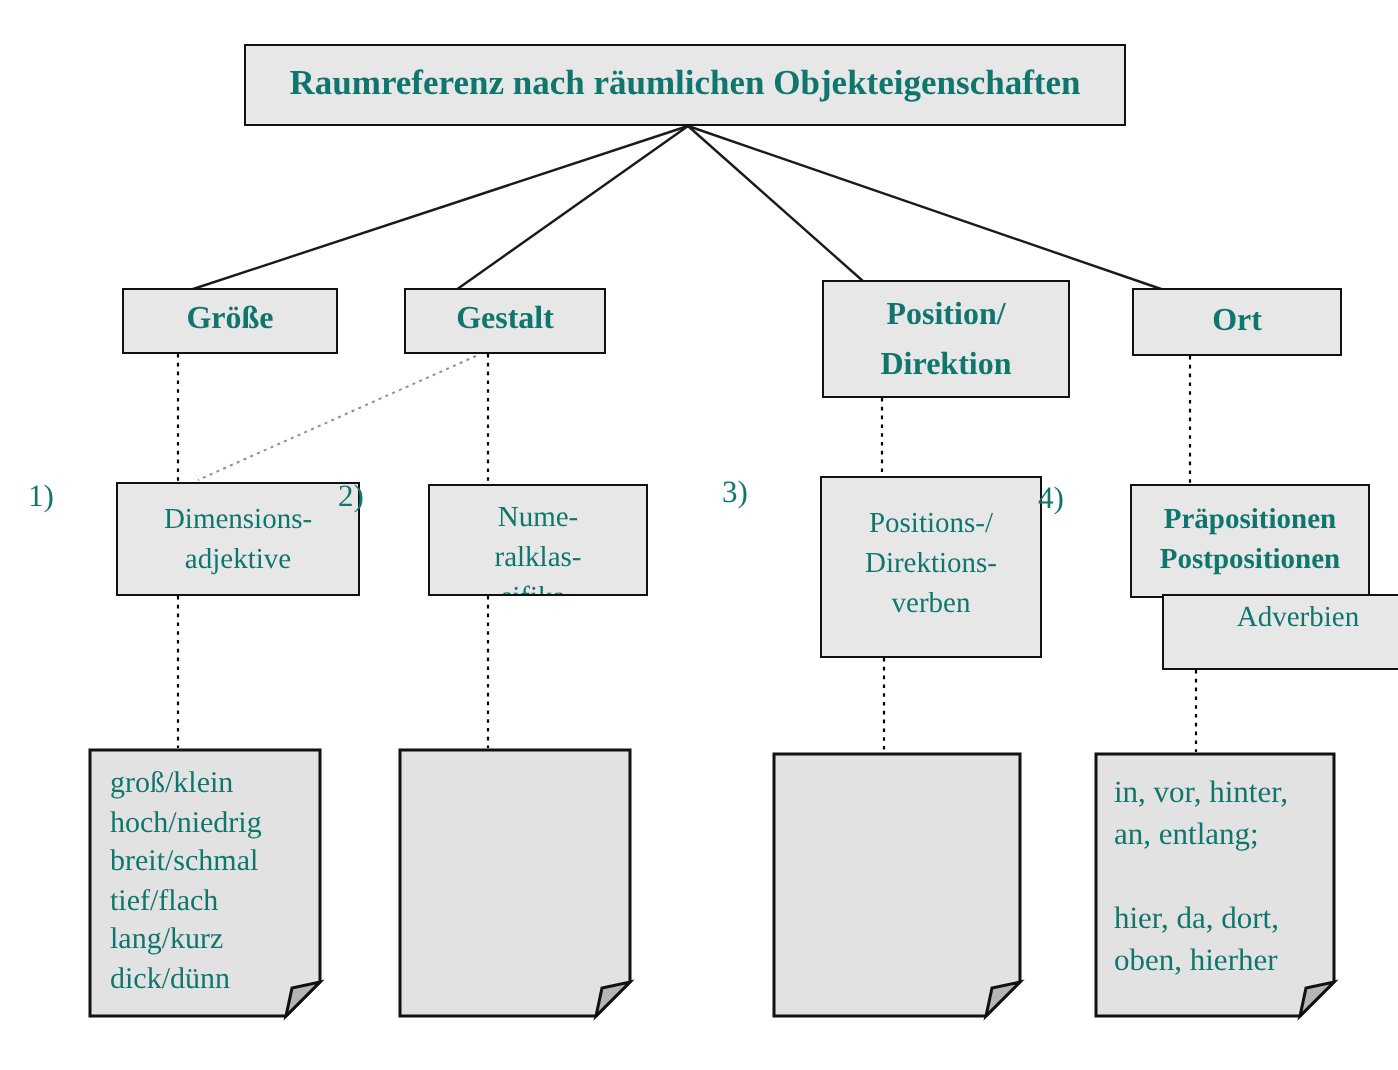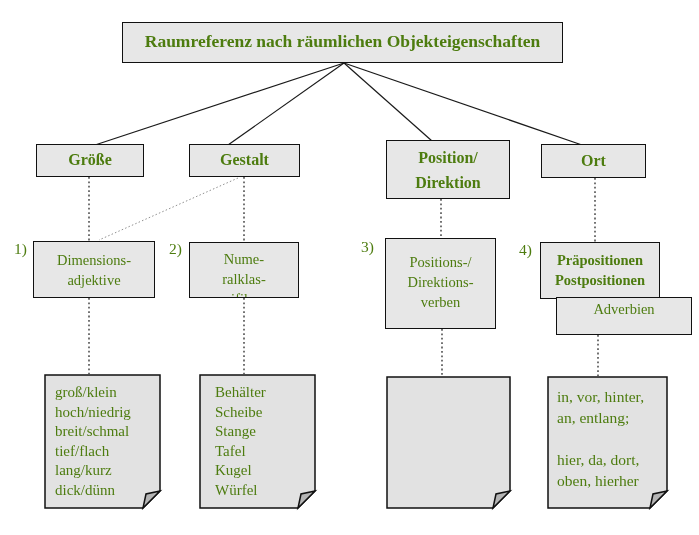--- a/index.html
+++ b/index.html
@@ -1,32 +1,32 @@
 <!DOCTYPE html>
 <html><head>
 <meta charset="utf-8">
 <style>
   html,body{margin:0;padding:0;background:#fff;}
   .canvas{
     position:relative;width:699px;height:535px;background:#ffffff;
-    font-family:"Liberation Serif","DejaVu Serif",serif;color:#4d7c0f;overflow:hidden;border-radius:18px;
+    font-family:"Liberation Serif","DejaVu Serif",serif;color:#0f766e;overflow:hidden;border-radius:18px;
   }
   .wires{position:absolute;left:0;top:0;z-index:0;}
   .box{
     position:absolute;box-sizing:border-box;background:#e7e7e7;
     border:1.5px solid #111;text-align:center;z-index:1;
   }
-  .ml{white-space:pre-line;}
+  .ml{white-space:pre-line;margin-left:25px;}
   .title-box{
     left:122px;top:22px;width:441px;height:41px;
     font-weight:bold;font-size:17.5px;line-height:37px;
   }
   .cat{font-weight:bold;font-size:16px;}
   .cat-1{left:36px;top:144px;width:108px;height:33px;line-height:30px;}
-  .cat-2{left:189px;top:144px;width:111px;height:33px;line-height:30px;}
+  .cat-2{left:177px;top:144px;width:101px;height:33px;line-height:30px;}
   .cat-3{left:386px;top:140px;width:124px;height:59px;line-height:25px;padding-top:4px;}
   .cat-4{left:541px;top:144px;width:105px;height:34px;line-height:31px;}
   .node{font-size:14.5px;line-height:20px;}
   .node-1{left:33px;top:241px;width:122px;height:57px;padding-top:8px;}
   .node-2{left:189px;top:242px;width:110px;height:56px;padding-top:6px;overflow:hidden;}
   .node-3{left:385px;top:238px;width:111px;height:91px;padding-top:13px;}
   .node-4a{left:540px;top:242px;width:120px;height:57px;padding-top:7px;font-weight:bold;}
   .node-4b{left:556px;top:297px;width:136px;height:38px;padding-top:1px;}
   .numlab{
     position:absolute;z-index:1;font-size:15.5px;background:transparent;
@@ -109,25 +109,19 @@
   <div class="box node node-4a ml">Präpositionen
 Postpositionen</div>
   <div class="box node node-4b ml">Adverbien</div>
 
   <div class="note-text note-text-1">groß/klein
 hoch/niedrig
 breit/schmal
 tief/flach
 lang/kurz
 dick/dünn</div>
-  <div class="note-text note-text-2">Behälter
-Scheibe
-Stange
-Tafel
-Kugel
-Würfel</div>
   <div class="note-text note-text-4">in, vor, hinter,
 an, entlang;
 
 hier, da, dort,
 oben,  hierher</div>
 
 </div>
 
 </body></html>

